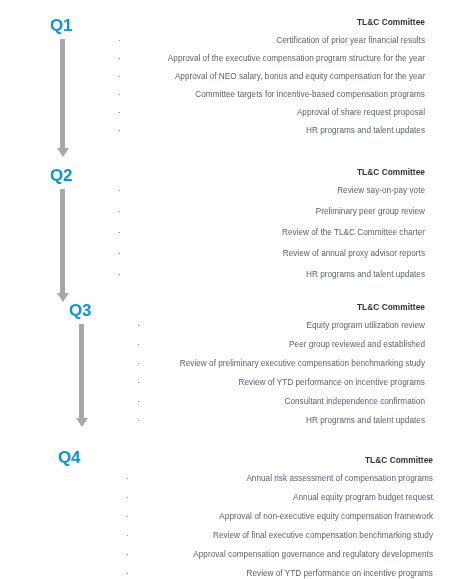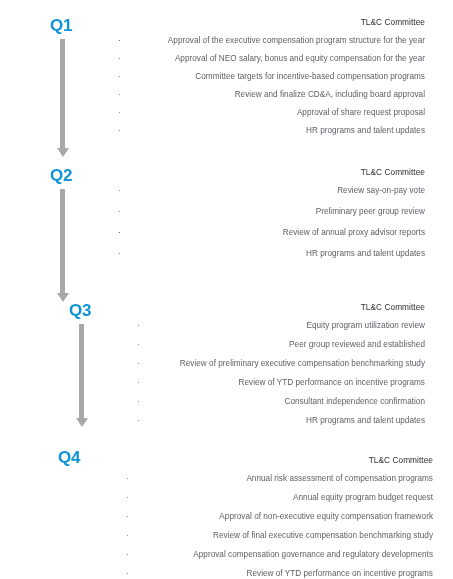--- a/index.html
+++ b/index.html
@@ -76,21 +76,21 @@
   }
 
   
   .content {
     flex: 1 1 auto;
     padding-top: 0px;
   }
 
   .committee-title {
     font-size: 8.3px;
-    font-weight: normal;
+    font-weight: bold;
     color: #2f2f35;
     line-height: 11px;
     letter-spacing: 0.05px;
     margin: 0 0 7px 0;
     font-family: "Liberation Sans", sans-serif;
   }
 
   .items {
     list-style: none;
     margin: 0;
@@ -127,46 +127,46 @@
     <div class="rail" style="height:140px;">
       <div class="q-label">Q1</div>
       <div class="arrow" style="top:22px;height:118px;">
         <div class="shaft" style="height:109px;"></div>
         <div class="head" style="top:109px;"></div>
       </div>
     </div>
     <div class="content">
       <div class="committee-title">TL&amp;C Committee</div>
       <ul class="items">
-        <li class="item"><span class="bullet">·</span></li>
+        <li class="item"><span class="bullet">·</span><span>Certification of prior year financial results</span></li>
         <li class="item"><span class="bullet">·</span><span>Approval of the executive compensation program structure for the year</span></li>
         <li class="item"><span class="bullet">·</span><span>Approval of NEO salary, bonus and equity compensation for the year</span></li>
         <li class="item"><span class="bullet">·</span><span>Committee targets for incentive-based compensation programs</span></li>
-        <li class="item"><span class="bullet">·</span><span>Review and finalize CD&amp;A, including board approval</span></li>
+        <li class="item"><span class="bullet">·</span></li>
         <li class="item"><span class="bullet">·</span><span>Approval of share request proposal</span></li>
         <li class="item"><span class="bullet">·</span><span>HR programs and talent updates</span></li>
       </ul>
     </div>
   </div>
 
   <div class="quarter" style="top:167px;">
     <div class="rail" style="height:135px;padding-left:42px;">
       <div class="q-label">Q2</div>
       <div class="arrow" style="top:22px;height:113px;">
         <div class="shaft" style="height:104px;"></div>
         <div class="head" style="top:104px;"></div>
       </div>
     </div>
     <div class="content">
       <div class="committee-title">TL&amp;C Committee</div>
       <ul class="items">
         <li class="item" style="margin-bottom:10px;"><span class="bullet">·</span><span>Review say-on-pay vote</span></li>
         <li class="item" style="margin-bottom:10px;"><span class="bullet">·</span><span>Preliminary peer group review</span></li>
         <li class="item" style="margin-bottom:10px;"><span class="bullet">·</span></li>
-        <li class="item" style="margin-bottom:10px;"><span class="bullet">·</span></li>
+        <li class="item" style="margin-bottom:10px;"><span class="bullet">·</span><span>Review of the TL&amp;C Committee charter</span></li>
         <li class="item" style="margin-bottom:10px;"><span class="bullet">·</span><span>Review of annual proxy advisor reports</span></li>
         <li class="item"><span class="bullet">·</span><span>HR programs and talent updates</span></li>
       </ul>
     </div>
   </div>
 
   <div class="quarter" style="top:302px;padding-left:19px;">
     <div class="rail" style="height:125px;">
       <div class="q-label">Q3</div>
       <div class="arrow" style="top:22px;height:103px;">

